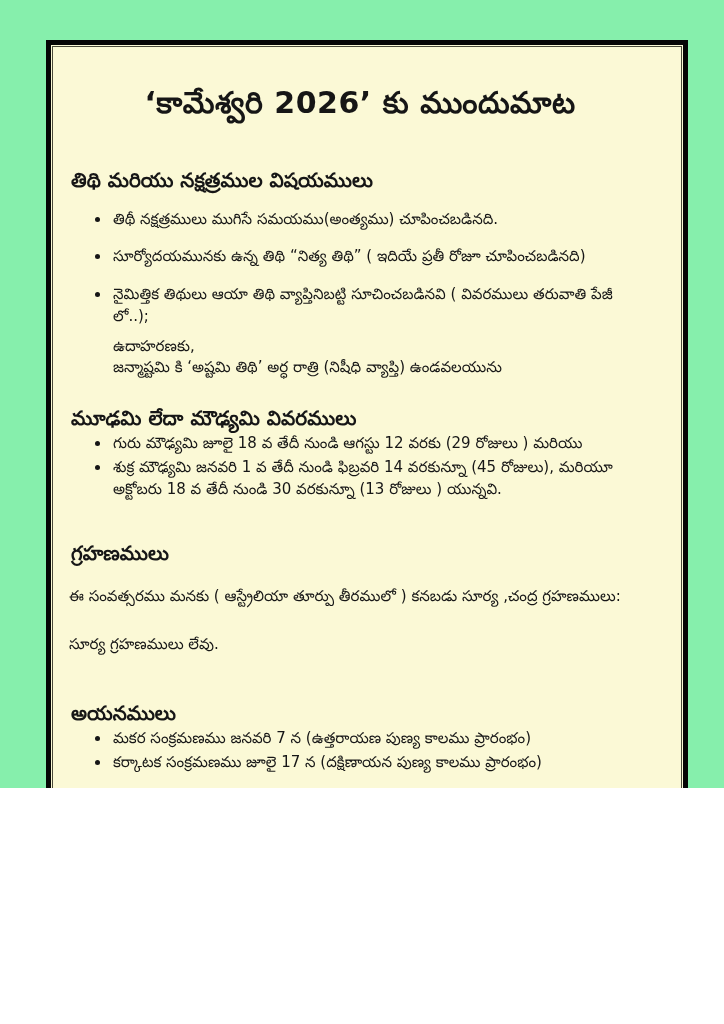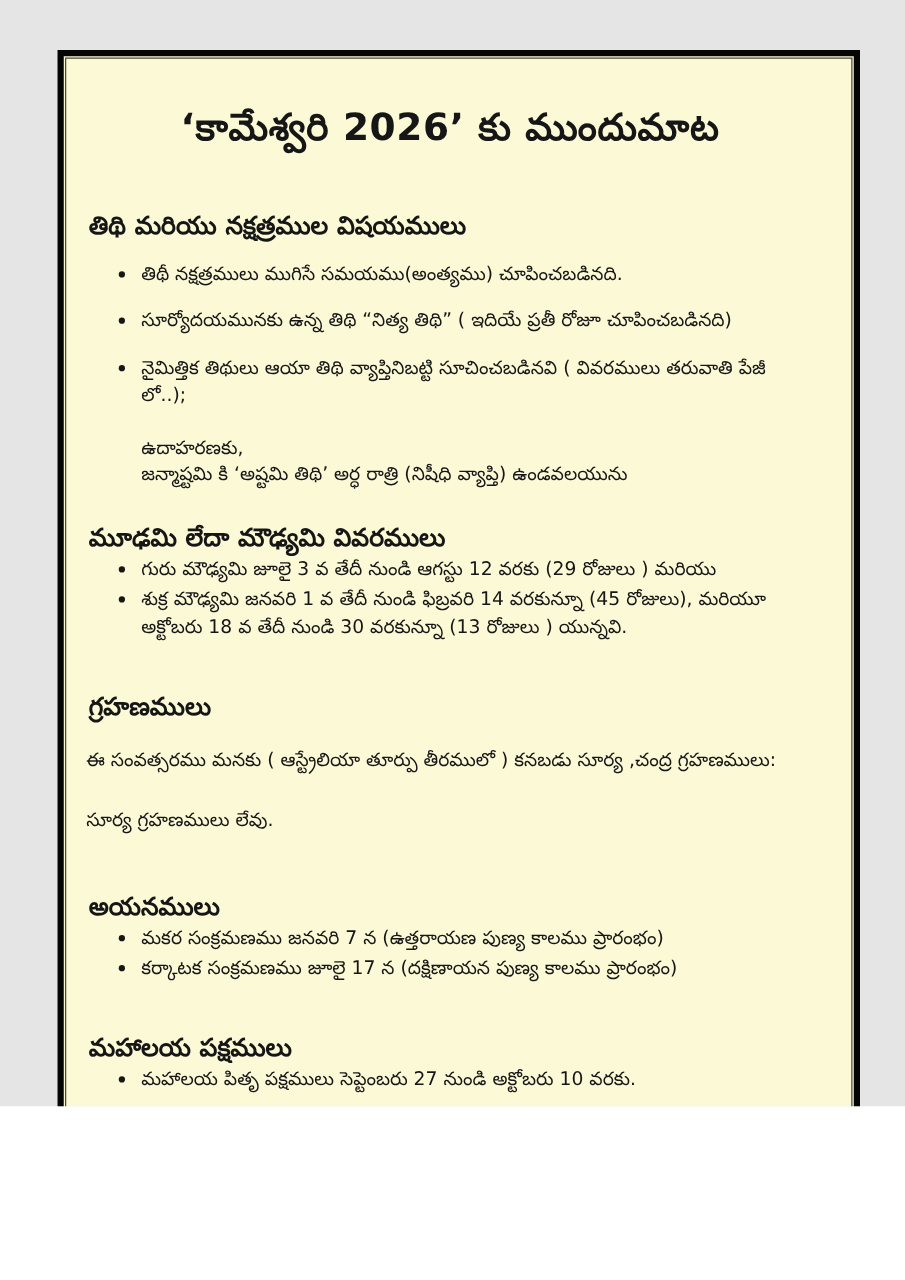--- a/index.html
+++ b/index.html
@@ -7,22 +7,22 @@
     padding: 0;
     background: #ffffff;
     width: 724px;
     height: 1024px;
     font-family: "DejaVu Sans", sans-serif;
     color: #161616;
   }
   .canvas {
     position: relative;
     width: 724px;
-    height: 885px;
-    background: #e5e5e5;
+    height: 788px;
+    background: #86efac;
     overflow: hidden;
   }
   .frame {
     position: absolute;
     left: 46px;
     top: 40px;
     width: 642px;
     height: 931px;
     background: #fbf9d6;
     border: 5px solid #050505;
@@ -65,21 +65,21 @@
     margin: 0;
     padding: 0 0 0 44px;
   }
   ul.bullets li {
     padding-left: 2px;
   }
   ul.spaced li { margin-top: 16px; }
   ul.tight  li { margin-top: 2px; }
   .sec1-list { margin-top: 4px; }
   .note-block {
-    margin: 20px 0 0 46px;
+    margin: 8px 0 0 46px;
   }
   .intro-line {
     margin: 16px 0 0 46px;
   }
   .para {
     margin: 26px 0 0 2px;
   }
   .para-first { margin-top: 20px; }
   .sec4-list, .sec5-list { margin-top: 12px; }
   .footer-note {
@@ -107,21 +107,21 @@
         <li>సూర్యోదయమునకు ఉన్న తిథి “నిత్య తిథి” ( ఇదియే ప్రతీ రోజూ చూపించబడినది)</li>
         <li>నైమిత్తిక తిథులు ఆయా తిథి వ్యాప్తినిబట్టి సూచించబడినవి ( వివరములు తరువాతి పేజీ లో..);</li>
       </ul>
       <div class="note-block">
         <div>ఉదాహరణకు,</div>
         <div>జన్మాష్టమి కి ‘అష్టమి తిథి’ అర్ధ రాత్రి (నిషీధి వ్యాప్తి) ఉండవలయును</div>
       </div>
 
       <h2 class="section-heading h-sec2">మూఢమి లేదా మౌఢ్యమి వివరములు</h2>
       <ul class="bullets tight">
-        <li>గురు మౌఢ్యమి జూలై 3 వ తేదీ నుండి ఆగస్టు 12 వరకు (29 రోజులు ) మరియు</li>
+        <li>గురు మౌఢ్యమి జూలై 18 వ తేదీ నుండి ఆగస్టు 12 వరకు (29 రోజులు ) మరియు</li>
         <li>శుక్ర మౌఢ్యమి జనవరి 1 వ తేదీ నుండి ఫిబ్రవరి 14 వరకున్నూ (45 రోజులు), మరియూ అక్టోబరు 18 వ తేదీ నుండి 30 వరకున్నూ (13 రోజులు ) యున్నవి.</li>
       </ul>
 
       <h2 class="section-heading h-sec3">గ్రహణములు</h2>
       <p class="para para-first">ఈ సంవత్సరము మనకు ( ఆస్ట్రేలియా తూర్పు తీరములో ) కనబడు సూర్య ,చంద్ర గ్రహణములు:</p>
       <p class="para">సూర్య గ్రహణములు లేవు.</p>
 
       <h2 class="section-heading h-sec4">అయనములు</h2>
       <ul class="bullets tight sec4-list">
         <li>మకర సంక్రమణము జనవరి 7 న (ఉత్తరాయణ పుణ్య కాలము ప్రారంభం)</li>

